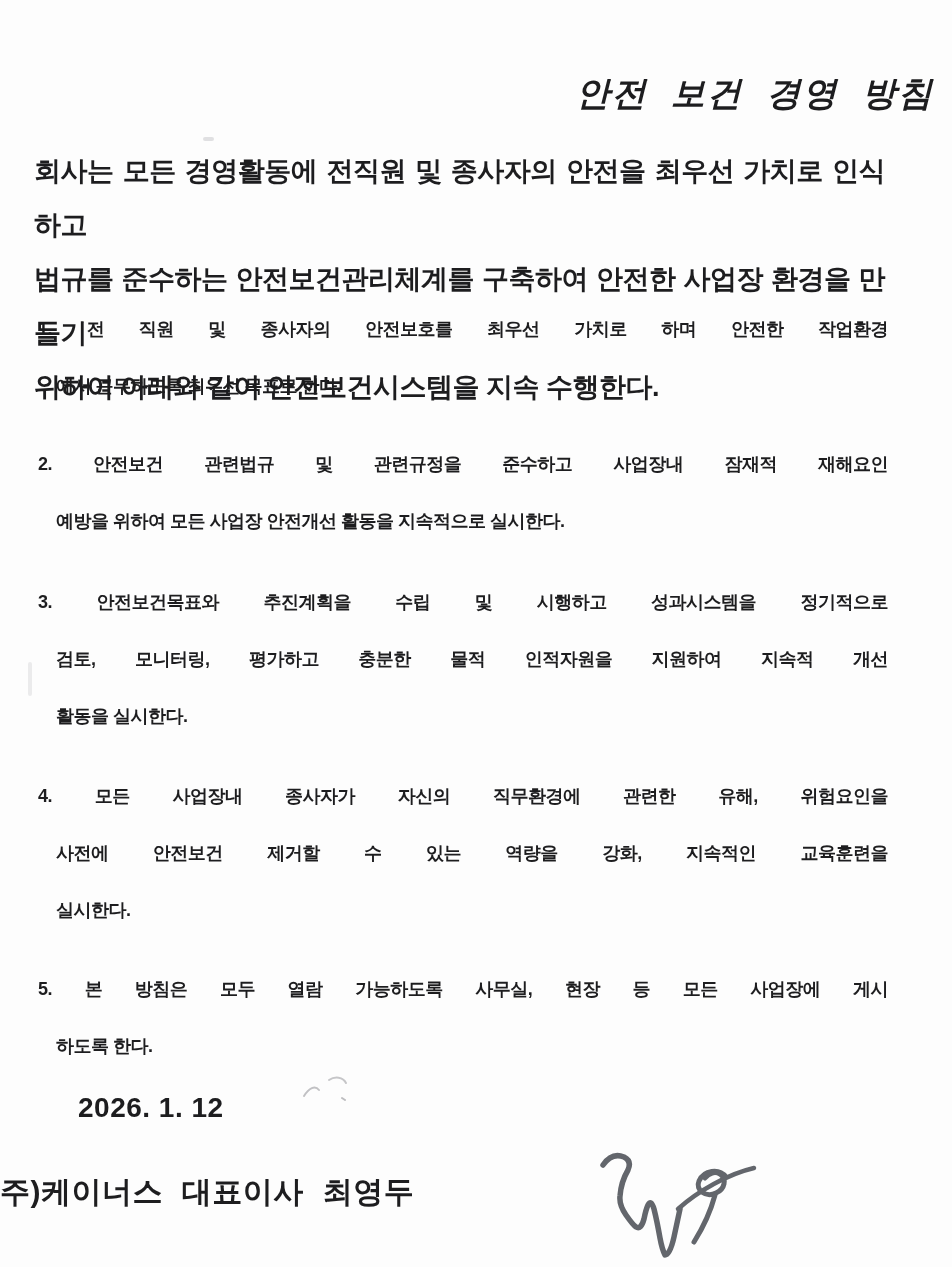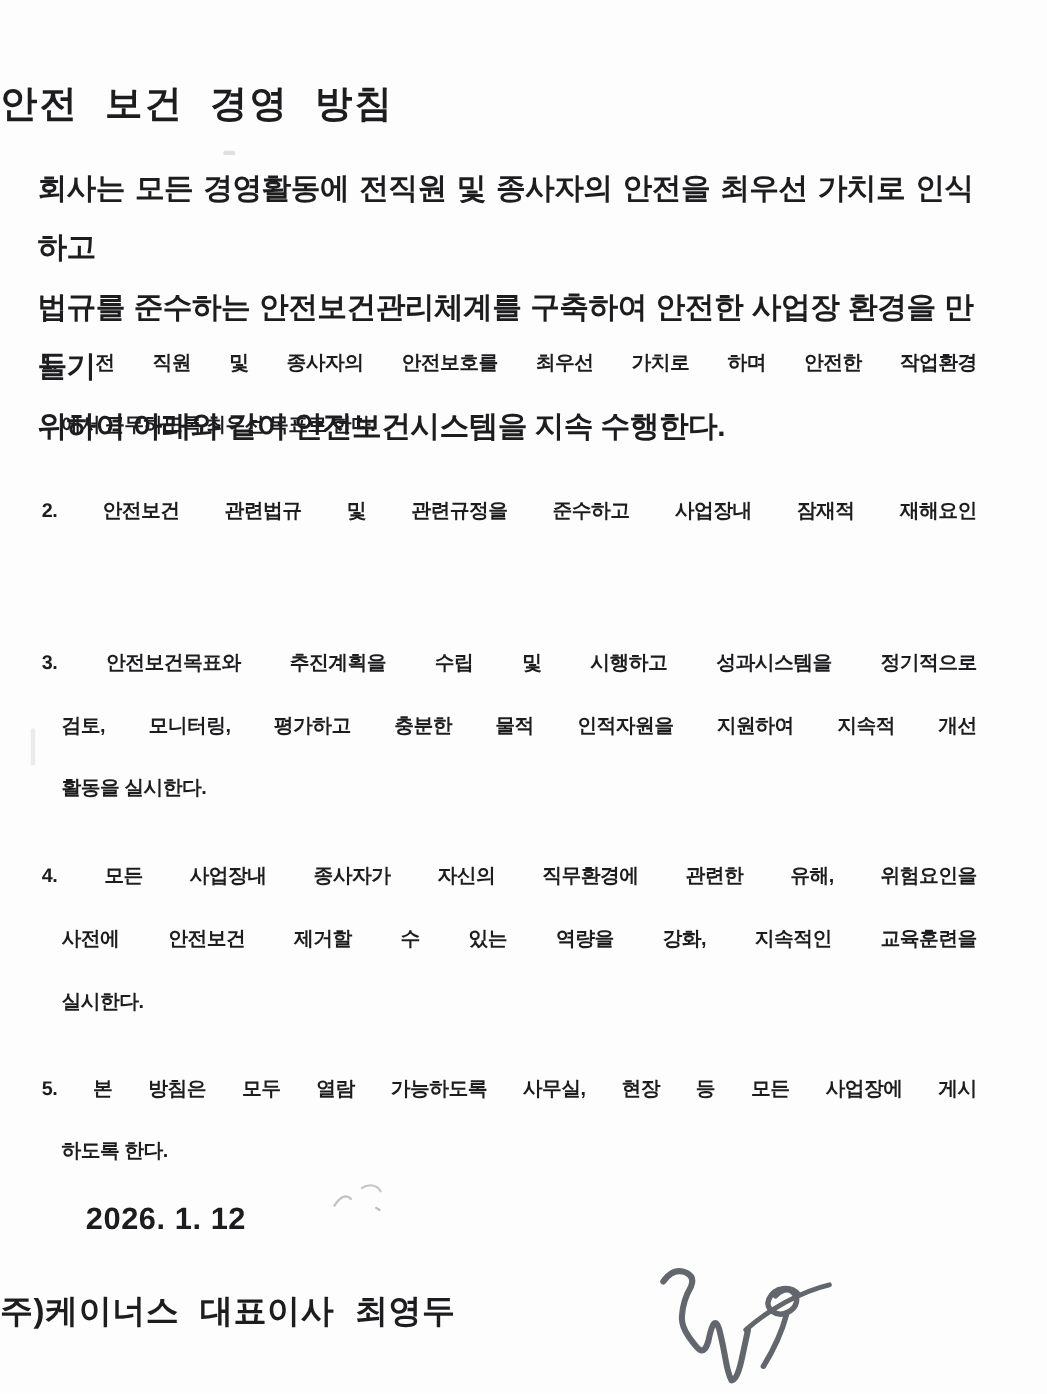--- a/index.html
+++ b/index.html
@@ -12,25 +12,26 @@
     position:relative;
     width:952px;height:1267px;
     background:var(--paper);
     font-family:"Liberation Sans", sans-serif;
     font-weight:700;
     color:var(--text);
     overflow:hidden;
   }
   .doc-title{
     position:absolute;top:48px;left:0;width:934px;
-    text-align:left;
+    text-align:right;
     font-size:34px;
     font-weight:800;
     letter-spacing:2px;
     word-spacing:12px;
+    font-style:italic;
   }
   .intro{
     position:absolute;top:144px;left:34px;width:851px;
     font-size:27px;line-height:54px;letter-spacing:-0.5px;
   }
   .line{white-space:normal;}
   .just{
     text-align:justify;
     text-align-last:justify;
     -moz-text-align-last:justify;
@@ -84,20 +85,21 @@
     <div class="line">위하여 아래와 같이 안전보건시스템을 지속 수행한다.</div>
   </div>
 
   <div class="item" style="top:301px">
     <div class="line just"><span class="num">1.</span> <span>전 직원 및 종사자의 안전보호를 최우선 가치로 하며 안전한 작업환경</span></div>
     <div class="line cont">에서 근무하도록 최우선 목표로 한다.</div>
   </div>
 
   <div class="item" style="top:436px">
     <div class="line just"><span class="num">2.</span> <span>안전보건 관련법규 및 관련규정을 준수하고 사업장내 잠재적 재해요인</span></div>
+    <div class="line cont">예방을 위하여 모든 사업장 안전개선 활동을 지속적으로 실시한다.</div>
   </div>
 
   <div class="item" style="top:574px">
     <div class="line just"><span class="num">3.</span> <span>안전보건목표와 추진계획을 수립 및 시행하고 성과시스템을 정기적으로</span></div>
     <div class="line cont just">검토, 모니터링, 평가하고 충분한 물적 인적자원을 지원하여 지속적 개선</div>
     <div class="line cont">활동을 실시한다.</div>
   </div>
 
   <div class="item" style="top:768px">
     <div class="line just"><span class="num">4.</span> <span>모든 사업장내 종사자가 자신의 직무환경에 관련한 유해, 위험요인을</span></div>

